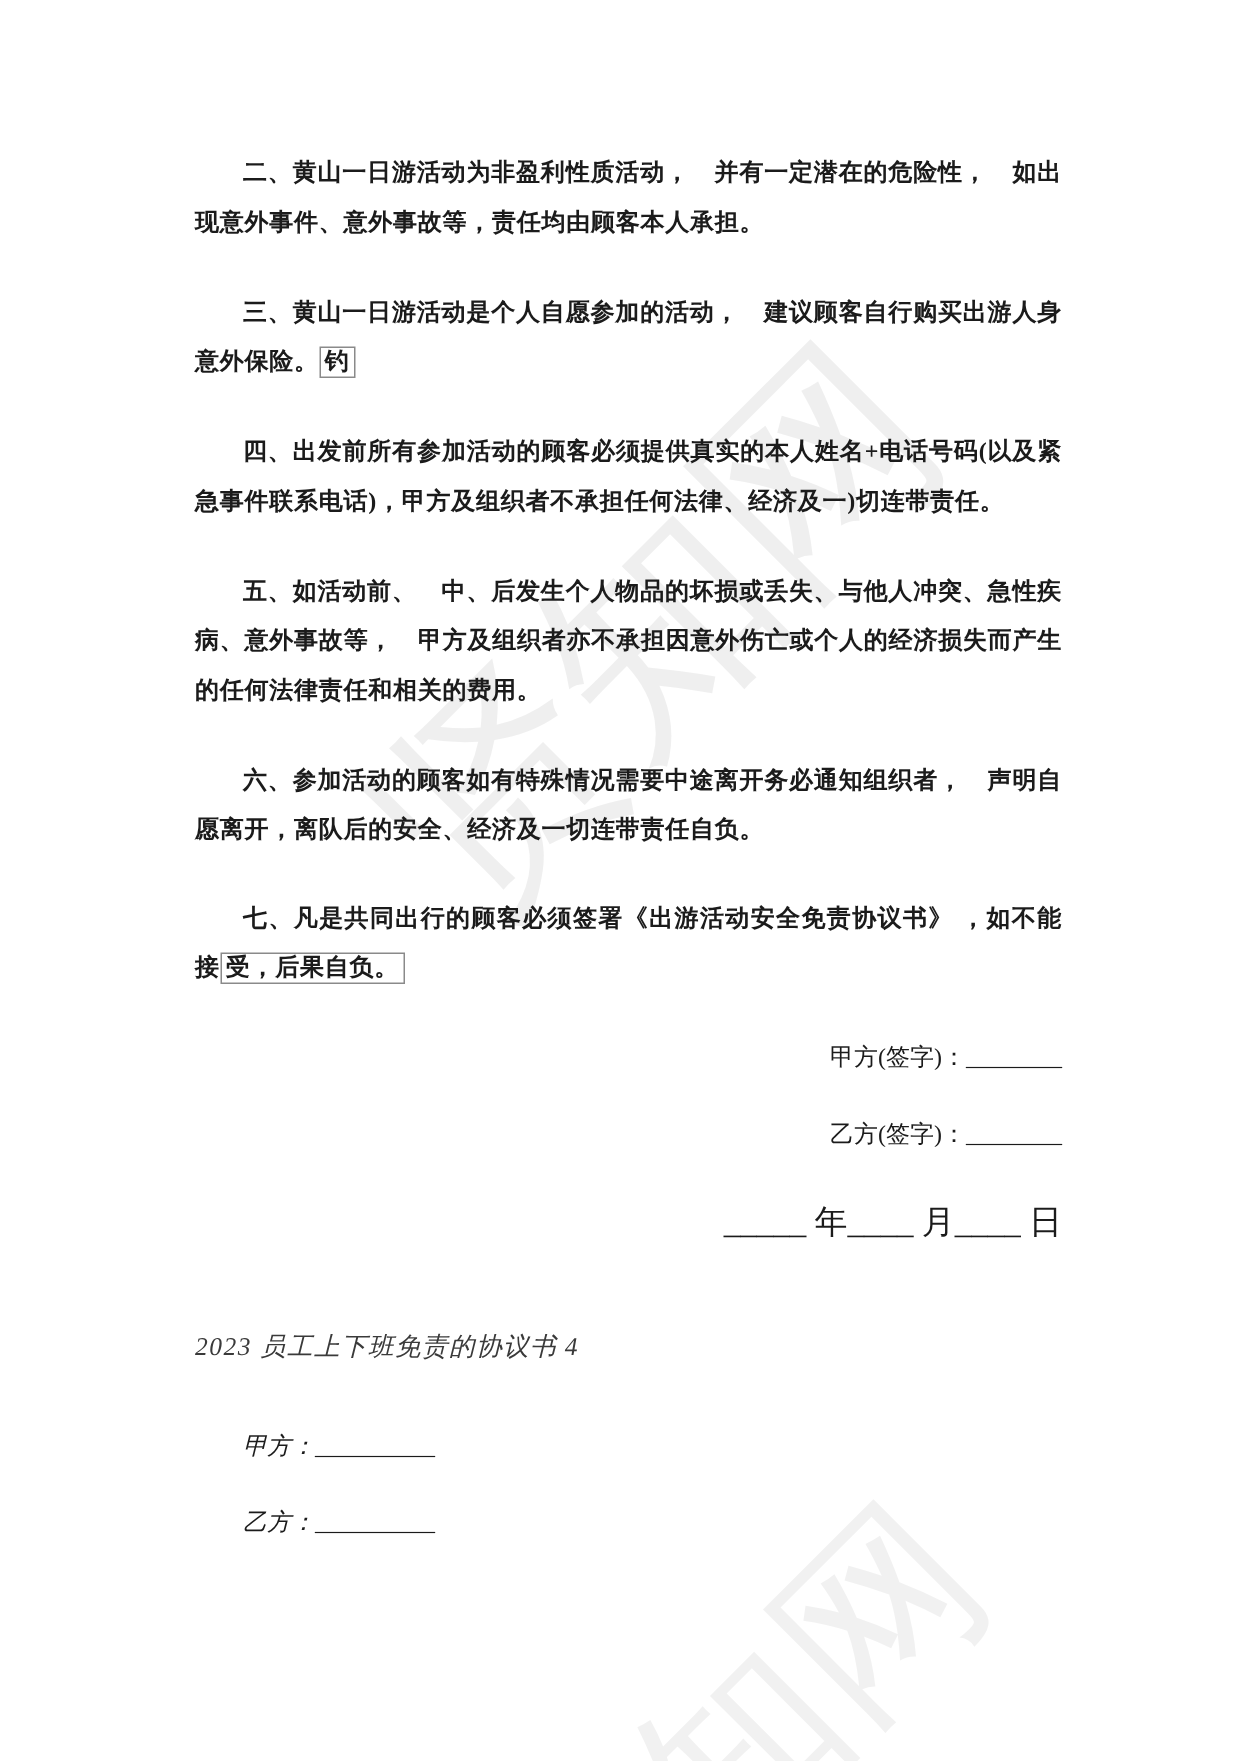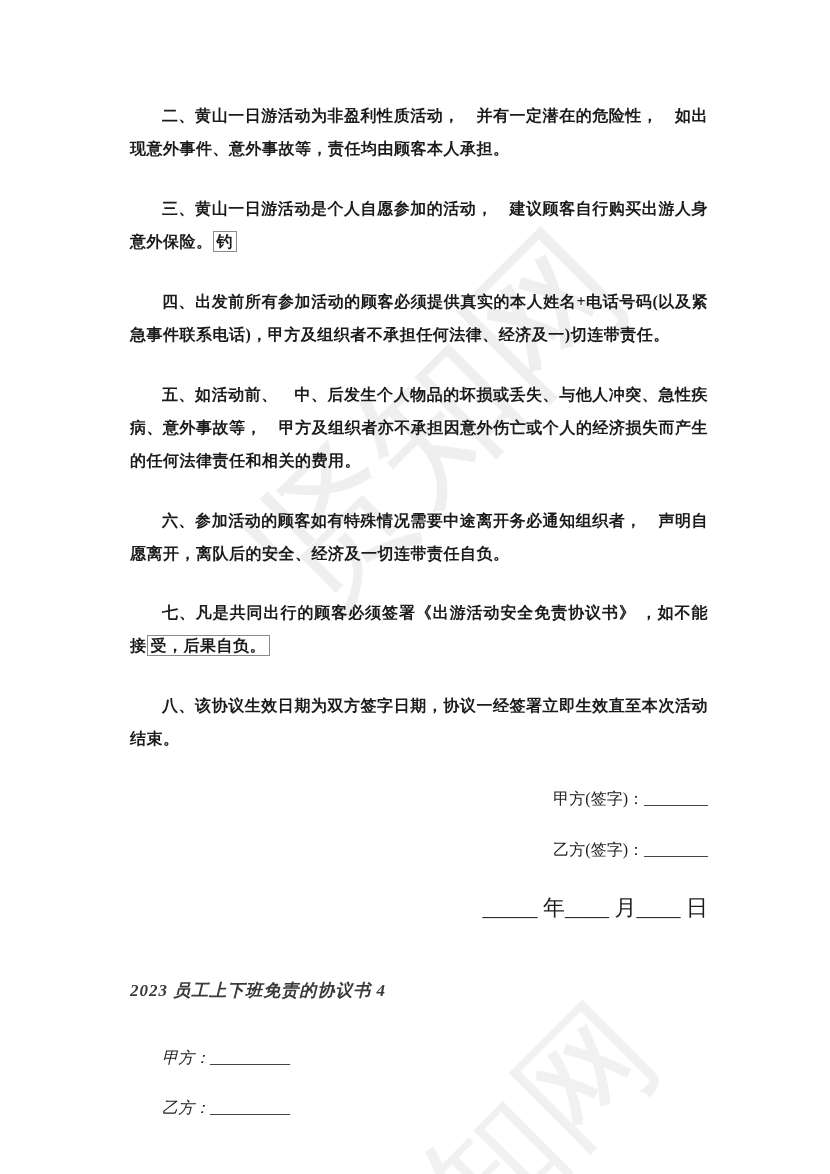--- a/index.html
+++ b/index.html
@@ -48,21 +48,21 @@
   }
   p.date-line {
     font-size: 22px;
     line-height: 2.06;
     text-indent: 2em;
     margin: 0;
   }
   h2.section-heading {
     font-size: 17px;
     font-style: italic;
-    font-weight: 700;
+    font-weight: 400;
     color: #3a3a3a;
     letter-spacing: 1px;
     margin: 48px 0 0 0;
     text-indent: 0;
   }
   .party-block {
     margin-top: 40px;
     font-style: italic;
   }
   p.party-line {
@@ -100,21 +100,20 @@
     <p class="para"><span>三、黄山一日游活动是个人自愿参加的活动，　建议顾客自行购买出游人身意外保险。</span><span class="boxed">钓</span></p>
 
     <p class="para">四、出发前所有参加活动的顾客必须提供真实的本人姓名+电话号码(以及紧急事件联系电话)，甲方及组织者不承担任何法律、经济及一)切连带责任。</p>
 
     <p class="para">五、如活动前、　中、后发生个人物品的坏损或丢失、与他人冲突、急性疾病、意外事故等，　甲方及组织者亦不承担因意外伤亡或个人的经济损失而产生的任何法律责任和相关的费用。</p>
 
     <p class="para">六、参加活动的顾客如有特殊情况需要中途离开务必通知组织者，　声明自愿离开，离队后的安全、经济及一切连带责任自负。</p>
 
     <p class="para"><span>七、凡是共同出行的顾客必须签署《出游活动安全免责协议书》 ，如不能接</span><span class="boxed">受，后果自负。</span></p>
 
-    <p class="para">八、该协议生效日期为双方签字日期，协议一经签署立即生效直至本次活动结束。</p>
 
     <div class="sign-block">
       <p class="sign-line">甲方(签字)：________</p>
       <p class="sign-line">乙方(签字)：________</p>
       <p class="date-line">_____ 年____ 月____ 日</p>
     </div>
 
     <h2 class="section-heading">2023 员工上下班免责的协议书 4</h2>
 
     <div class="party-block">

